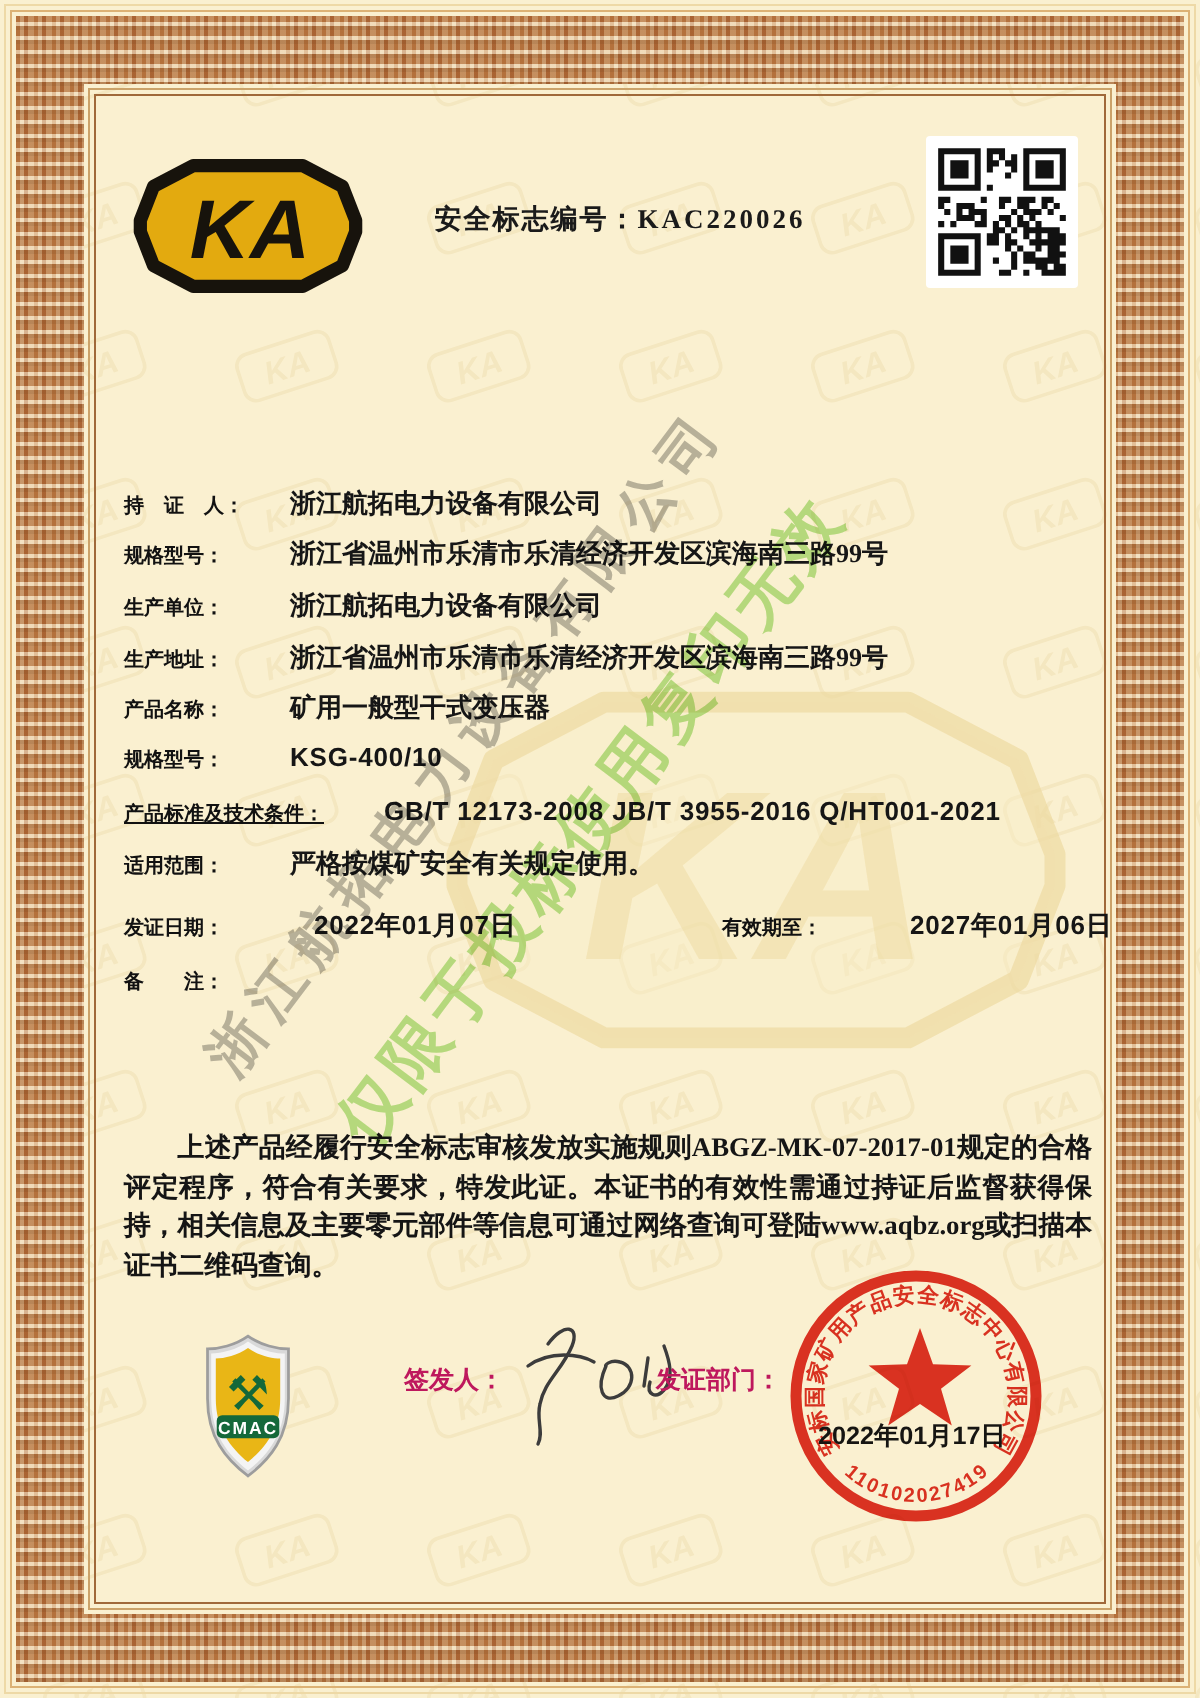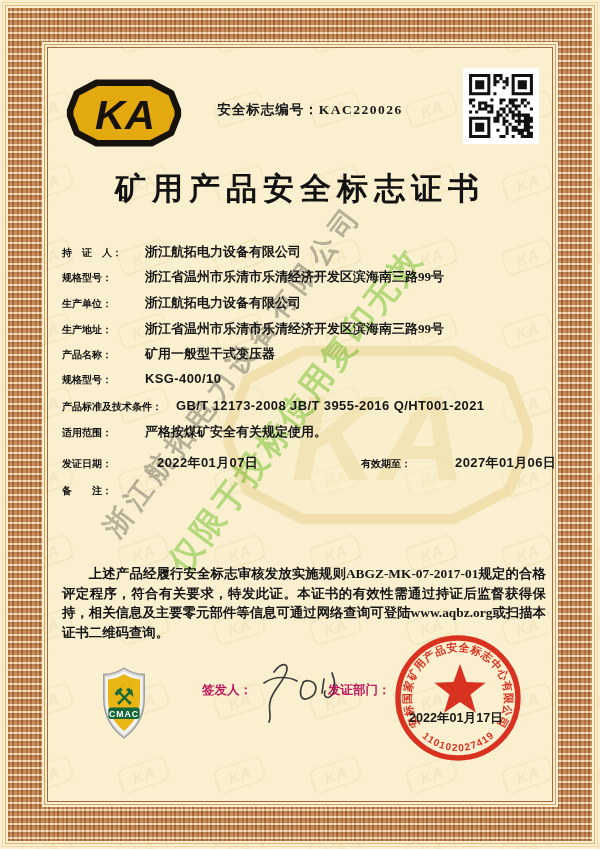--- a/index.html
+++ b/index.html
@@ -29,21 +29,21 @@
   .cert-no .num{font-family:"Liberation Serif",serif;font-weight:600;letter-spacing:1.5px;}
   .qr{position:absolute;left:463px;top:68px;width:76px;height:76px;background:#fff;border-radius:2px;}
 
   .title{position:absolute;left:0;right:0;top:168px;text-align:center;
          font-size:31px;font-weight:800;letter-spacing:6px;color:#121212;}
 
   
   .row{position:absolute;left:62px;right:52px;display:flex;align-items:baseline;height:17px;}
   .lbl{font-family:"Liberation Sans",sans-serif;font-weight:700;font-size:10px;
        flex:0 0 83px;white-space:nowrap;color:#111;}
-  .lbl.wide{flex:0 0 auto;margin-right:14px;}
+  .lbl.wide{flex:0 0 auto;margin-right:30px;text-decoration:underline;}
   .val{font-size:13px;font-weight:700;white-space:nowrap;color:#161616;}
   .val.latin{font-family:"Liberation Sans",sans-serif;letter-spacing:.4px;}
   .r1{top:243px}.r2{top:268px}.r3{top:294px}.r4{top:320px}
   .r5{top:345px}.r6{top:371px}.r7{top:398px}.r8{top:423px}
   .rd{top:454px}.rr{top:484px}
   .rd .val{flex:0 0 160px;margin-left:12px;}
   .rd .lbl2{flex:0 0 82px;margin-left:44px;}
 
   .statement{position:absolute;left:62px;right:54px;top:564px;margin:0;
              font-size:13.4px;font-weight:700;line-height:19.6px;text-align:justify;
@@ -99,21 +99,20 @@
     <polygon points="32,4 90,4 111,15 118,33 118,39 111,57 90,68 32,68 11,57 4,39 4,33 11,15" fill="#e3aa0f" stroke="#17130c" stroke-width="7" stroke-linejoin="round"></polygon>
     <text x="62" y="53" text-anchor="middle" font-size="44" font-weight="900" font-style="italic" fill="#17130c">KA</text>
   </svg>
 
   <div class="cert-no"><span>安全标志编号：</span><span class="num">KAC220026</span></div>
 
   <svg class="qr" id="qrsvg" viewBox="0 0 25 25">
       <path d="M10,2h1v1h-1zM11,2h1v1h-1zM12,2h1v1h-1zM10,3h1v1h-1zM12,3h1v1h-1zM14,3h1v1h-1zM10,4h1v1h-1zM11,4h1v1h-1zM13,4h1v1h-1zM14,4h1v1h-1zM10,5h1v1h-1zM14,5h1v1h-1zM13,6h1v1h-1zM10,8h1v1h-1zM2,10h1v1h-1zM3,10h1v1h-1zM9,10h1v1h-1zM12,10h1v1h-1zM13,10h1v1h-1zM15,10h1v1h-1zM16,10h1v1h-1zM17,10h1v1h-1zM19,10h1v1h-1zM20,10h1v1h-1zM2,11h1v1h-1zM5,11h1v1h-1zM6,11h1v1h-1zM7,11h1v1h-1zM12,11h1v1h-1zM15,11h1v1h-1zM16,11h1v1h-1zM19,11h1v1h-1zM21,11h1v1h-1zM3,12h1v1h-1zM5,12h1v1h-1zM7,12h1v1h-1zM8,12h1v1h-1zM9,12h1v1h-1zM14,12h1v1h-1zM16,12h1v1h-1zM17,12h1v1h-1zM18,12h1v1h-1zM20,12h1v1h-1zM5,13h1v1h-1zM6,13h1v1h-1zM7,13h1v1h-1zM9,13h1v1h-1zM12,13h1v1h-1zM13,13h1v1h-1zM15,13h1v1h-1zM17,13h1v1h-1zM22,13h1v1h-1zM2,14h1v1h-1zM4,14h1v1h-1zM8,14h1v1h-1zM9,14h1v1h-1zM11,14h1v1h-1zM13,14h1v1h-1zM15,14h1v1h-1zM16,14h1v1h-1zM18,14h1v1h-1zM11,15h1v1h-1zM12,15h1v1h-1zM14,15h1v1h-1zM16,15h1v1h-1zM17,15h1v1h-1zM18,15h1v1h-1zM19,15h1v1h-1zM20,15h1v1h-1zM21,15h1v1h-1zM10,16h1v1h-1zM11,16h1v1h-1zM13,16h1v1h-1zM16,16h1v1h-1zM18,16h1v1h-1zM20,16h1v1h-1zM21,16h1v1h-1zM22,16h1v1h-1zM10,17h1v1h-1zM11,17h1v1h-1zM13,17h1v1h-1zM14,17h1v1h-1zM17,17h1v1h-1zM18,17h1v1h-1zM19,17h1v1h-1zM20,17h1v1h-1zM21,17h1v1h-1zM22,17h1v1h-1zM13,18h1v1h-1zM15,18h1v1h-1zM18,18h1v1h-1zM20,18h1v1h-1zM21,18h1v1h-1zM14,19h1v1h-1zM16,19h1v1h-1zM17,19h1v1h-1zM20,19h1v1h-1zM21,19h1v1h-1zM22,19h1v1h-1zM11,20h1v1h-1zM14,20h1v1h-1zM16,20h1v1h-1zM17,20h1v1h-1zM18,20h1v1h-1zM19,20h1v1h-1zM20,20h1v1h-1zM21,20h1v1h-1zM14,21h1v1h-1zM18,21h1v1h-1zM19,21h1v1h-1zM21,21h1v1h-1zM22,21h1v1h-1zM12,22h1v1h-1zM13,22h1v1h-1zM16,22h1v1h-1zM19,22h1v1h-1zM20,22h1v1h-1zM21,22h1v1h-1zM22,22h1v1h-1zM2,2h7v7h-7z M3,3h5v5h-5z M4,4h3v3h-3zM16,2h7v7h-7z M17,3h5v5h-5z M18,4h3v3h-3zM2,16h7v7h-7z M3,17h5v5h-5z M4,18h3v3h-3z" fill="#111" fill-rule="evenodd"></path>
     </svg>
 
-  <div class="title">矿用产品安全标志证书</div>
 
   <div class="row r1">
     <span class="lbl">持　证　人：</span>
     <span class="val">浙江航拓电力设备有限公司</span>
     </div>
   <div class="row r2">
     <span class="lbl">规格型号：</span>
     <span class="val">浙江省温州市乐清市乐清经济开发区滨海南三路99号</span>
     </div>
   <div class="row r3">

